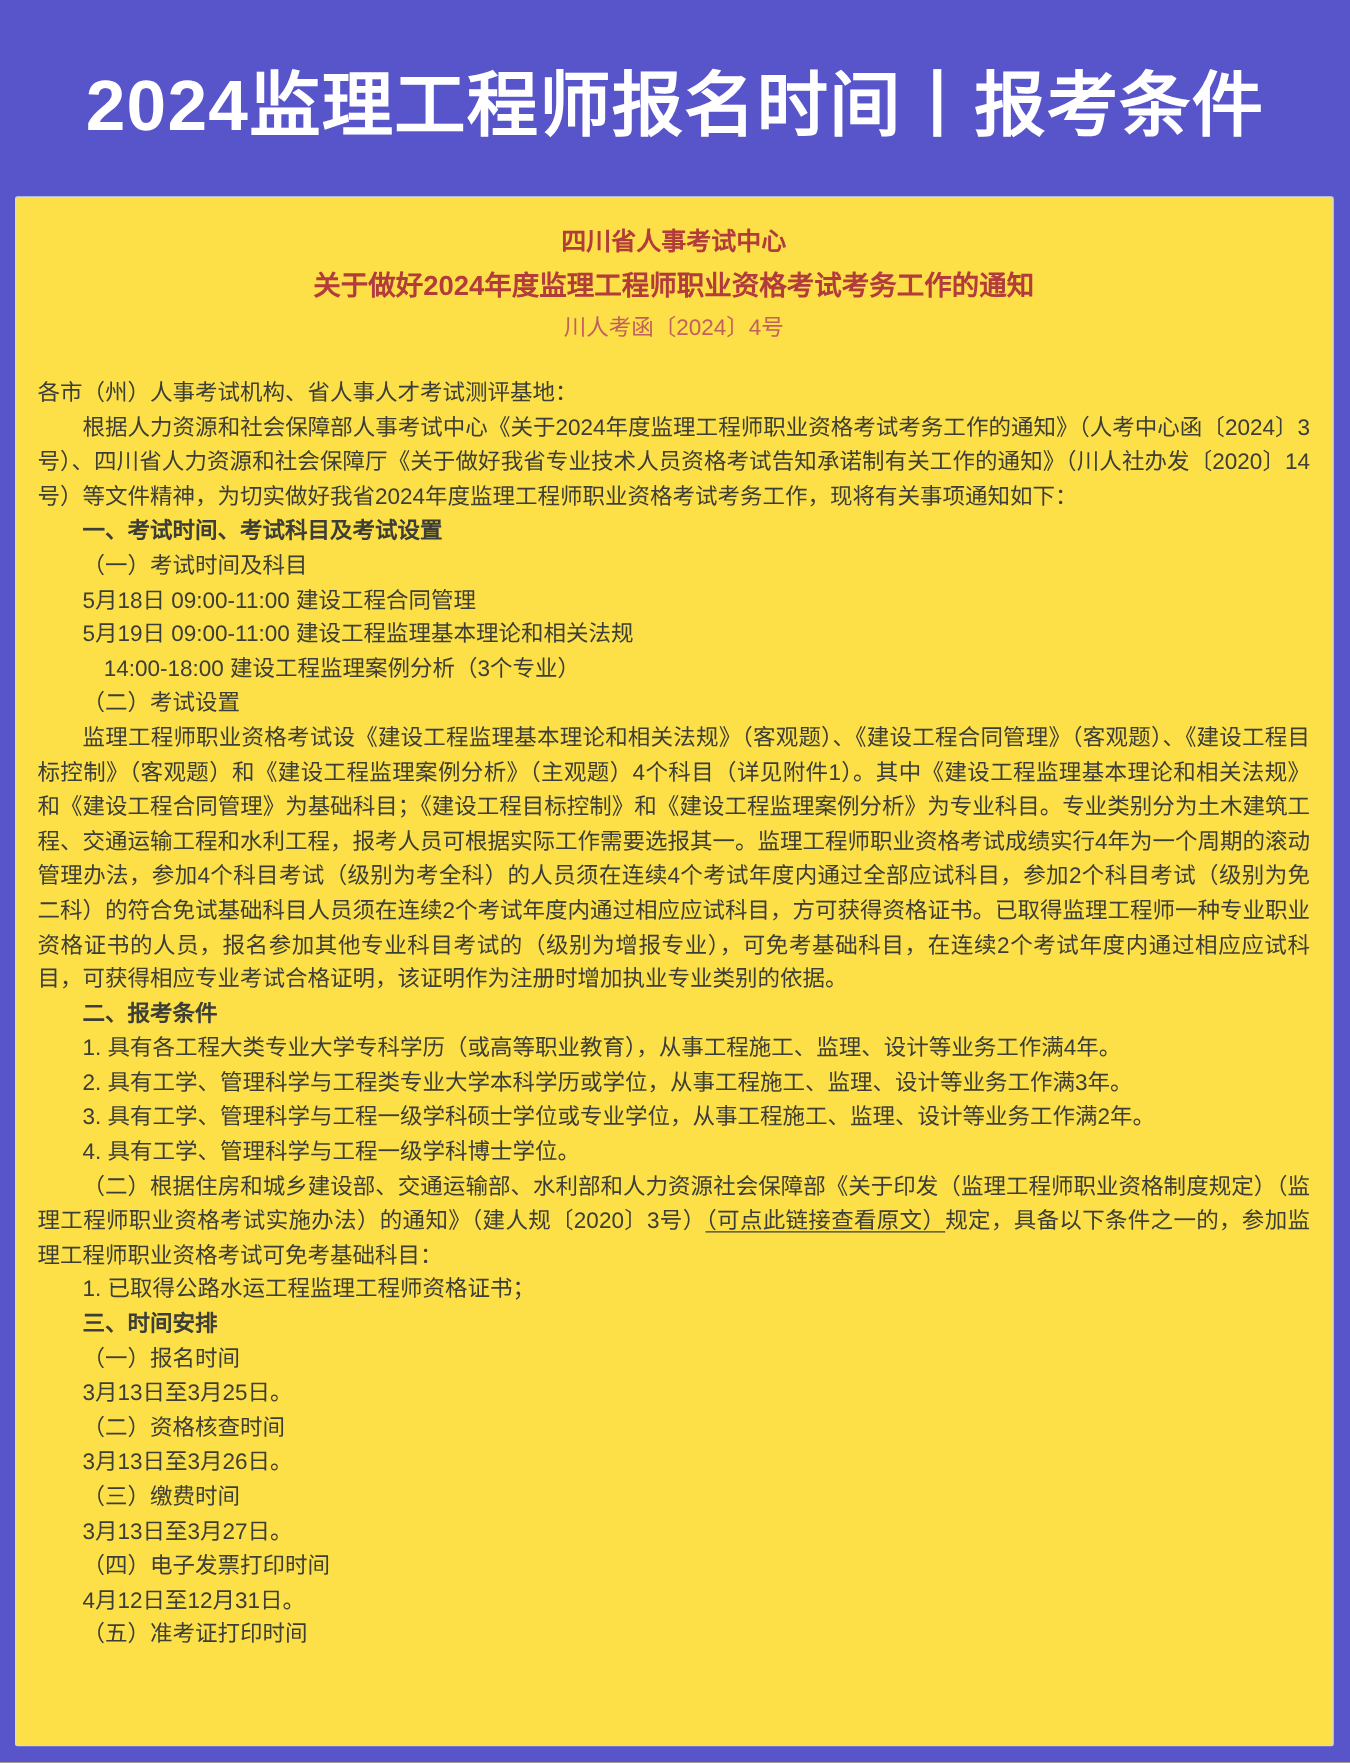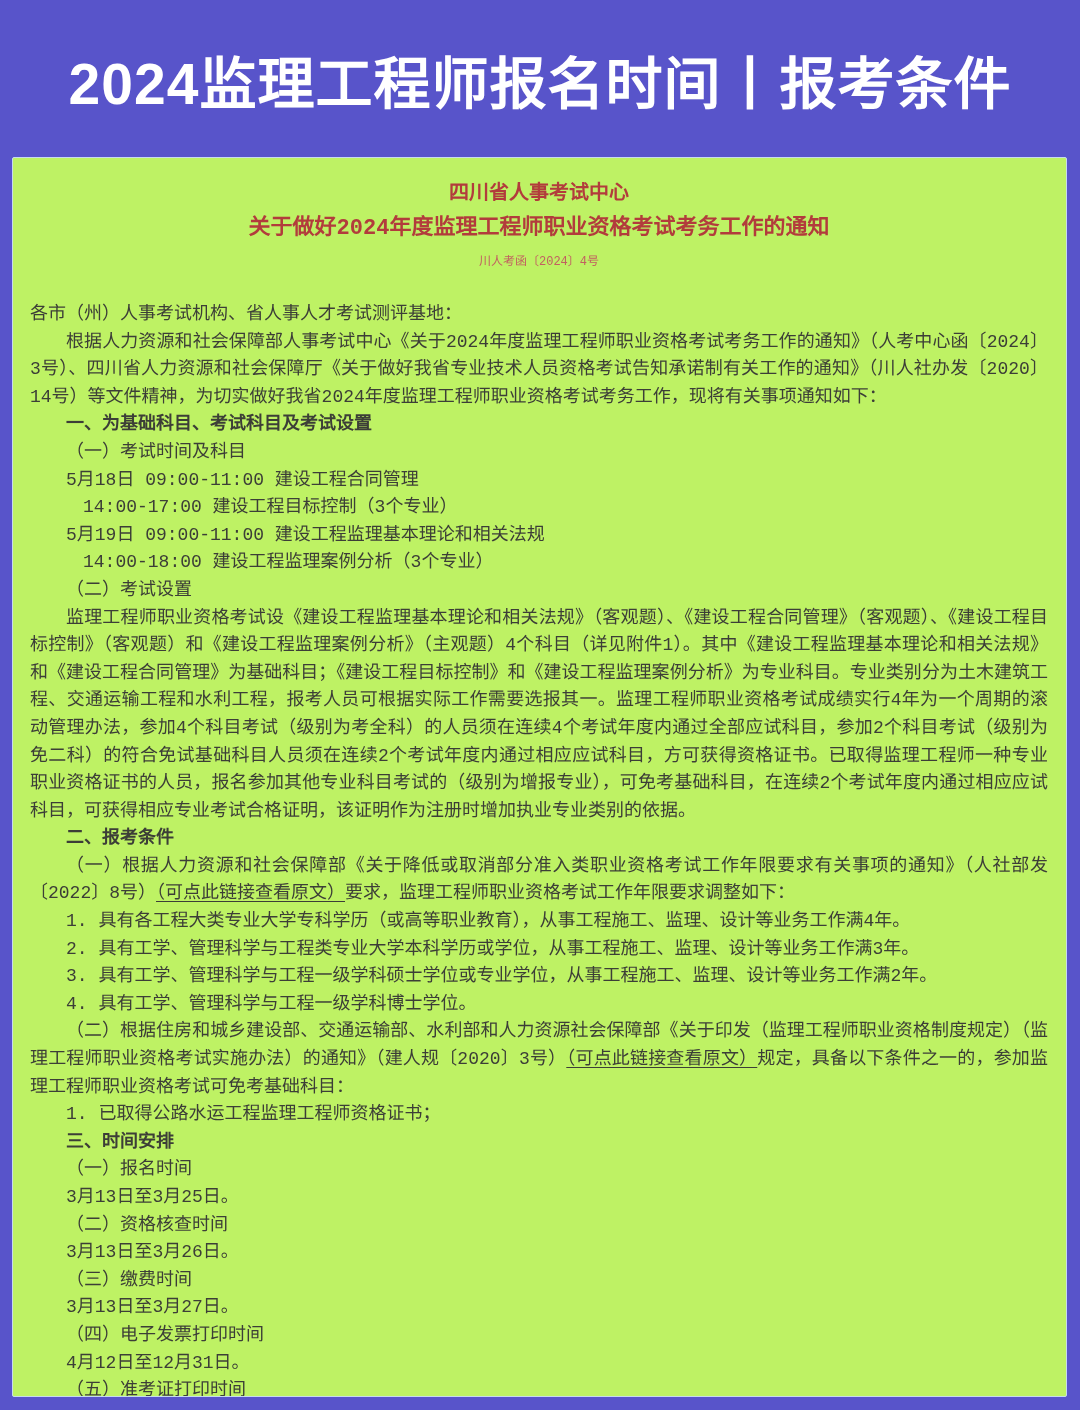--- a/index.html
+++ b/index.html
@@ -19,39 +19,38 @@
     color:#ffffff;
     font-size:57px;
     font-weight:900;
     letter-spacing:1px;
     white-space:nowrap;
   }
   .card{
     margin:0 13px 0 12px;
     height:1240px;
     box-sizing:border-box;
-    background:#bef264;
+    background:#fde047;
     border:1px solid #c6dbee;
     border-radius:2px;
     padding:18px 18px 0 17px;
     overflow:hidden;
-    font-family:Liberation Mono, monospace;
   }
   .doc-header p{margin:0;text-align:center;}
   .org{
     color:#b23c3c;font-weight:700;
     font-size:20px;line-height:36px;
   }
   .doc-title{
     color:#b23c3c;font-weight:700;
     font-size:22px;line-height:34px;
   }
   .doc-no{
     color:#c26060;
-    font-size:12px;line-height:32px;
+    font-size:18px;line-height:32px;
   }
   .doc-body{
     margin-top:23px;
     font-size:18px;
     line-height:27.6px;
     color:#3c3e37;
     text-align:justify;
   }
   .doc-body p{margin:0;}
   .line{text-indent:2em;}
@@ -81,34 +80,32 @@
       <p class="org">四川省人事考试中心</p>
       <p class="doc-title">关于做好2024年度监理工程师职业资格考试考务工作的通知</p>
       <p class="doc-no">川人考函〔2024〕4号</p>
     </div>
 
     <div class="doc-body">
 
       <p class="flush">各市（州）人事考试机构、省人事人才考试测评基地：</p>
       <p class="para">根据人力资源和社会保障部人事考试中心《关于2024年度监理工程师职业资格考试考务工作的通知》（人考中心函〔2024〕3号）、四川省人力资源和社会保障厅《关于做好我省专业技术人员资格考试告知承诺制有关工作的通知》（川人社办发〔2020〕14号）等文件精神，为切实做好我省2024年度监理工程师职业资格考试考务工作，现将有关事项通知如下：</p>
 
-      <p class="line bold">一、为基础科目、考试科目及考试设置</p>
+      <p class="line bold">一、考试时间、考试科目及考试设置</p>
       <p class="line">（一）考试时间及科目</p>
 
       <p class="line">5月18日 09:00-11:00 建设工程合同管理</p>
-      <p class="time">14:00-17:00 建设工程目标控制（3个专业）</p>
       <p class="line">5月19日 09:00-11:00 建设工程监理基本理论和相关法规</p>
       <p class="time">14:00-18:00 建设工程监理案例分析（3个专业）</p>
 
       <p class="line">（二）考试设置</p>
       <p class="para">监理工程师职业资格考试设《建设工程监理基本理论和相关法规》（客观题）、《建设工程合同管理》（客观题）、《建设工程目标控制》（客观题）和《建设工程监理案例分析》（主观题）4个科目（详见附件1）。其中《建设工程监理基本理论和相关法规》和《建设工程合同管理》为基础科目；《建设工程目标控制》和《建设工程监理案例分析》为专业科目。专业类别分为土木建筑工程、交通运输工程和水利工程，报考人员可根据实际工作需要选报其一。监理工程师职业资格考试成绩实行4年为一个周期的滚动管理办法，参加4个科目考试（级别为考全科）的人员须在连续4个考试年度内通过全部应试科目，参加2个科目考试（级别为免二科）的符合免试基础科目人员须在连续2个考试年度内通过相应应试科目，方可获得资格证书。已取得监理工程师一种专业职业资格证书的人员，报名参加其他专业科目考试的（级别为增报专业），可免考基础科目，在连续2个考试年度内通过相应应试科目，可获得相应专业考试合格证明，该证明作为注册时增加执业专业类别的依据。</p>
 
       <p class="line bold">二、报考条件</p>
 
-      <p class="para"><span>（一）根据人力资源和社会保障部《关于降低或取消部分准入类职业资格考试工作年限要求有关事项的通知》（人社部发〔2022〕8号）</span><a class="doclink">（可点此链接查看原文）</a><span>要求，监理工程师职业资格考试工作年限要求调整如下：</span></p>
 
       <p class="line">1. 具有各工程大类专业大学专科学历（或高等职业教育），从事工程施工、监理、设计等业务工作满4年。</p>
       <p class="line">2. 具有工学、管理科学与工程类专业大学本科学历或学位，从事工程施工、监理、设计等业务工作满3年。</p>
       <p class="line">3. 具有工学、管理科学与工程一级学科硕士学位或专业学位，从事工程施工、监理、设计等业务工作满2年。</p>
       <p class="line">4. 具有工学、管理科学与工程一级学科博士学位。</p>
 
       <p class="para"><span>（二）根据住房和城乡建设部、交通运输部、水利部和人力资源社会保障部《关于印发（监理工程师职业资格制度规定）（监理工程师职业资格考试实施办法）的通知》（建人规〔2020〕3号）</span><a class="doclink">（可点此链接查看原文）</a><span>规定，具备以下条件之一的，参加监理工程师职业资格考试可免考基础科目：</span></p>
 
       <p class="line">1. 已取得公路水运工程监理工程师资格证书；</p>
 

